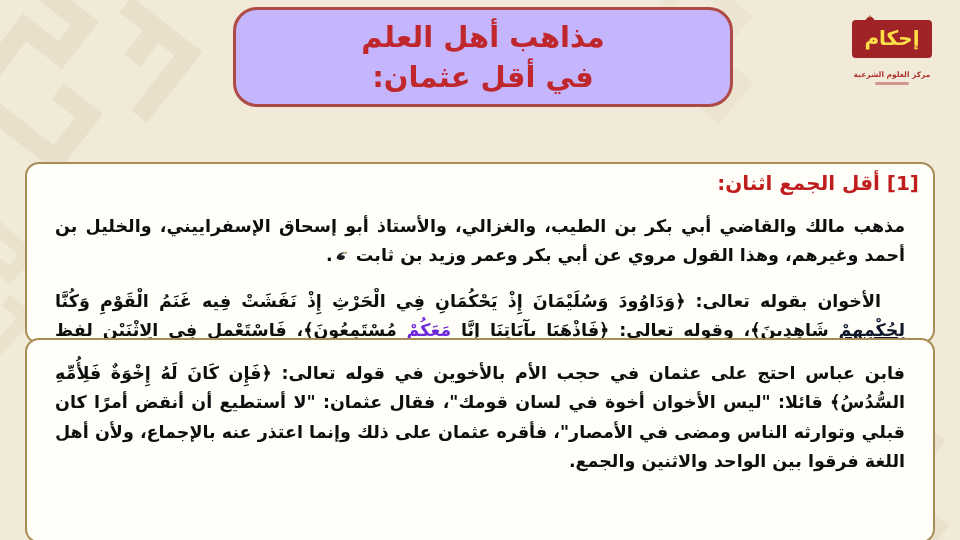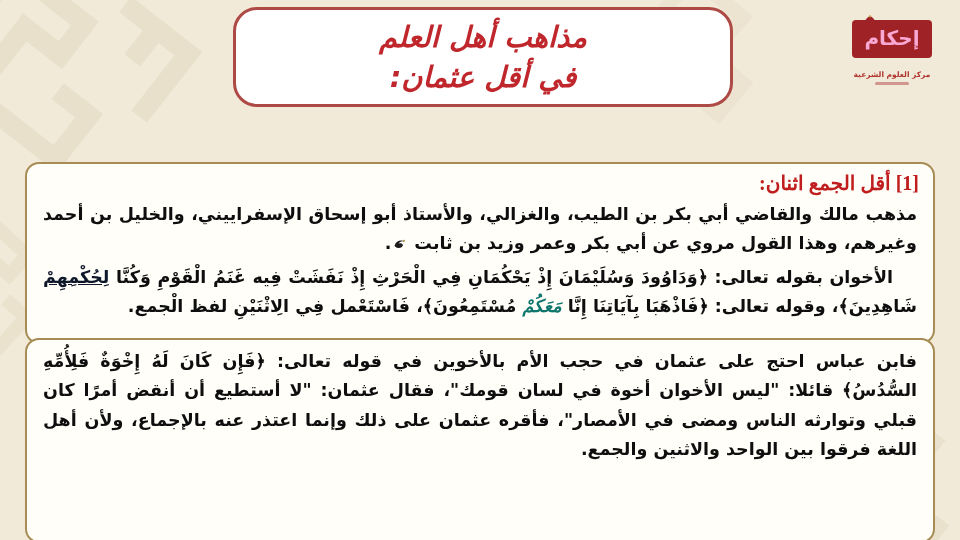--- a/index.html
+++ b/index.html
@@ -14,57 +14,57 @@
   .orn path{fill:none;stroke:#e4d9c0;stroke-width:8;}
   #orn1{top:-55px;left:-70px;transform:rotate(38deg);}
   #orn2{top:200px;left:-80px;transform:rotate(42deg);opacity:.45;}
   #orn3{bottom:-70px;left:60px;transform:rotate(35deg);opacity:.45;}
   #orn4{top:-40px;right:150px;transform:rotate(40deg);opacity:.35;}
   #orn5{bottom:-60px;right:-60px;transform:rotate(38deg);opacity:.5;}
 
   
   .title-box{
     position:absolute;z-index:2;left:233px;top:7px;width:494px;height:94px;
-    background:#ffffff;border:3px solid #ae4a45;border-radius:24px;
+    background:#c4b5fd;border:3px solid #ae4a45;border-radius:24px;
     display:flex;flex-direction:column;align-items:center;justify-content:center;
-    direction:rtl;text-align:center;font-style:italic;
+    direction:rtl;text-align:center;
   }
   .title-line{
     color:#c0272c;font-weight:bold;font-size:29px;line-height:1.38;
   }
 
   
   .logo{position:absolute;z-index:2;top:20px;right:25px;width:86px;text-align:center;}
   .logo-box{
-    position:relative;display:inline-block;background:#9f2227;color:#f9a8d4;
+    position:relative;display:inline-block;background:#9f2227;color:#fde047;
     font-weight:bold;font-size:20px;line-height:1;padding:8px 12px 10px;
     border-radius:4px;direction:rtl;
   }
   .logo-dome{position:absolute;top:-10px;left:9px;}
   .logo-sub{margin-top:12px;color:#b0342f;font-size:7.5px;font-weight:bold;direction:rtl;line-height:1.2;}
   .logo-subbar{width:34px;height:3px;background:#c57b74;opacity:.75;margin:3px auto 0;border-radius:2px;}
 
   
   .box{
     position:absolute;z-index:2;left:25px;right:25px;
     background:#fffef8;border:2px solid #a78d55;border-radius:14px;
     padding:5px 14px 6px;direction:rtl;
   }
   #box1{top:162px;height:167px;}
   #box2{top:338px;height:190px;}
   .box-heading{
-    color:#c01e1e;font-weight:bold;font-size:20px;line-height:1.45;text-align:right;font-family:Liberation Serif, serif;
+    color:#c01e1e;font-weight:bold;font-size:20px;line-height:1.45;text-align:right;
   }
   .hnum{display:inline-block;direction:ltr;}
   .body-p{
-    margin:2px;color:#0e0e0e;font-weight:bold;font-size:17.5px;line-height:1.68;
+    margin:14px;color:#0e0e0e;font-weight:bold;font-size:17.5px;line-height:1.68;
     text-align:justify;
   }
   .indent{text-indent:24px;}
-  .gold{color:#0f766e;font-style:italic;}
+  .gold{color:#6d28d9;}
   .gold-u{color:#0f172a;text-decoration:underline;}
   .honorific{display:inline-block;vertical-align:-2px;margin:0 1px;}
 </style>
 </head>
 <body>
 
 <div class="stage">
 
   <div class="orn" id="orn1">
     <svg width="250" height="250" viewBox="0 0 100 100">

